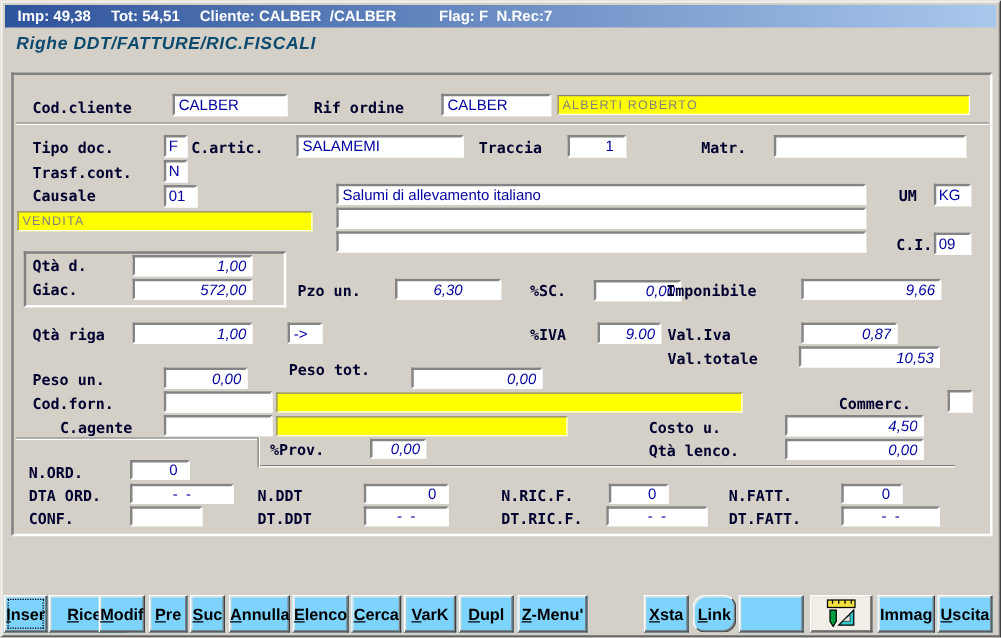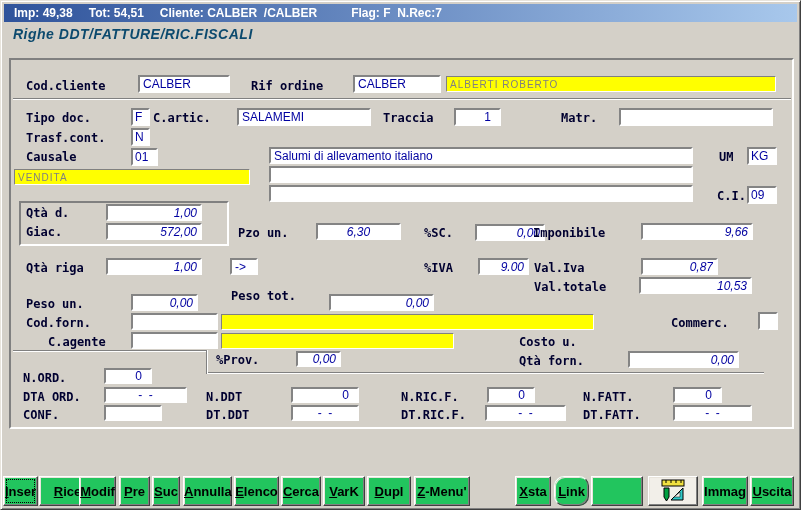--- a/index.html
+++ b/index.html
@@ -23,21 +23,21 @@
     font-family:"Liberation Sans",sans-serif;font-size:12px;color:#0000a0;padding:0 3px;outline:none;}
   .num{text-align:right;font-style:italic;}
   .numpad{text-align:right;padding-right:8px;}
   .ctr{text-align:center;white-space:pre;}
   .yellow{position:absolute;box-sizing:border-box;height:16px;background:#ffff00;
     border:1px solid;border-color:#808080 #ffffff #ffffff #808080;
     font-size:10px;color:#808080;letter-spacing:1px;padding:2px 3px 0 3px;overflow:hidden;white-space:pre;}
   .groupbox{position:absolute;box-sizing:border-box;border:2px solid;border-color:#808080 #ffffff #ffffff #808080;}
   .hgroove{position:absolute;height:2px;box-sizing:border-box;border-top:1px solid #808080;border-bottom:1px solid #ffffff;}
   .vgroove{position:absolute;width:2px;box-sizing:border-box;border-left:1px solid #808080;border-right:1px solid #ffffff;}
-  .btn{position:absolute;top:475px;height:30px;box-sizing:border-box;background:#22c55e;
+  .btn{position:absolute;top:475px;height:30px;box-sizing:border-box;background:#7dd3fc;
     border:1px solid;border-color:#ffffff #404040 #404040 #ffffff;
     box-shadow:inset -1px -1px 0 #808080, inset 1px 1px 0 #e8e4dc;
     font-family:"Liberation Sans",sans-serif;font-size:13px;font-weight:bold;color:#000000;
     text-align:center;padding:0;cursor:pointer;}
   .btn u{text-decoration:underline;}
   .btn-focus{outline:1px dotted #000000;outline-offset:-4px;}
   .icon-btn{background:#f2efe9;}
 </style>
 </head>
 <body>
@@ -114,28 +114,29 @@
   <span class="lbl" style="left:25px;top:315px;">Cod.forn.</span>
   <input class="tb" style="left: 130px; top: 312px; width: 87px; height: 17px;" readonly="">
   <div class="yellow" style="left:220px;top:313px;width:373px;"></div>
   <span class="lbl" style="left:670px;top:315px;">Commerc.</span>
   <input class="tb" style="left: 757px; top: 311px; width: 20px; padding: 0px 2px;" readonly="">
 
   <span class="lbl" style="left:7px;top:334px;margin-left:40px;">C.agente</span>
   <input class="tb" style="left: 130px; top: 331px; width: 87px; height: 17px;" readonly="">
   <div class="yellow" style="left:220px;top:332px;width:233px;"></div>
   <span class="lbl" style="left:518px;top:334px;">Costo u.</span>
+  <input class="tb num" style="left: 627px; top: 331px; width: 111px; height: 17px;" readonly="" value="4,50">
 
   <div class="hgroove" style="left:12px;top:349px;width:193px;"></div>
   <div class="vgroove" style="left:205px;top:349px;height:24px;"></div>
   <div class="hgroove" style="left:207px;top:371px;width:556px;"></div>
 
   <span class="lbl" style="left:215px;top:352px;">%Prov.</span>
   <input class="tb num" style="left: 295px; top: 350px; width: 45px; height: 16px;" readonly="" value="0,00">
-  <span class="lbl" style="left:518px;top:353px;">Qtà forn.</span>
+  <span class="lbl" style="left:518px;top:353px;">Qtà lenco.</span>
   <input class="tb num" style="left: 627px; top: 350px; width: 111px; height: 17px;" readonly="" value="0,00">
 
   <span class="lbl" style="left:22px;top:370px;">N.ORD.</span>
   <input class="tb numpad" style="left: 103px; top: 367px; width: 48px; height: 16px;" readonly="" value="0">
   <span class="lbl" style="left:22px;top:389px;">DTA ORD.</span>
   <input class="tb ctr" style="left: 103px; top: 386px; width: 83px; height: 16px;" readonly="" value="-  -">
   <span class="lbl" style="left:22px;top:407px;">CONF.</span>
   <input class="tb" style="left: 103px; top: 404px; width: 58px; height: 16px;" readonly="">
 
   <span class="lbl" style="left:205px;top:389px;">N.DDT</span>

